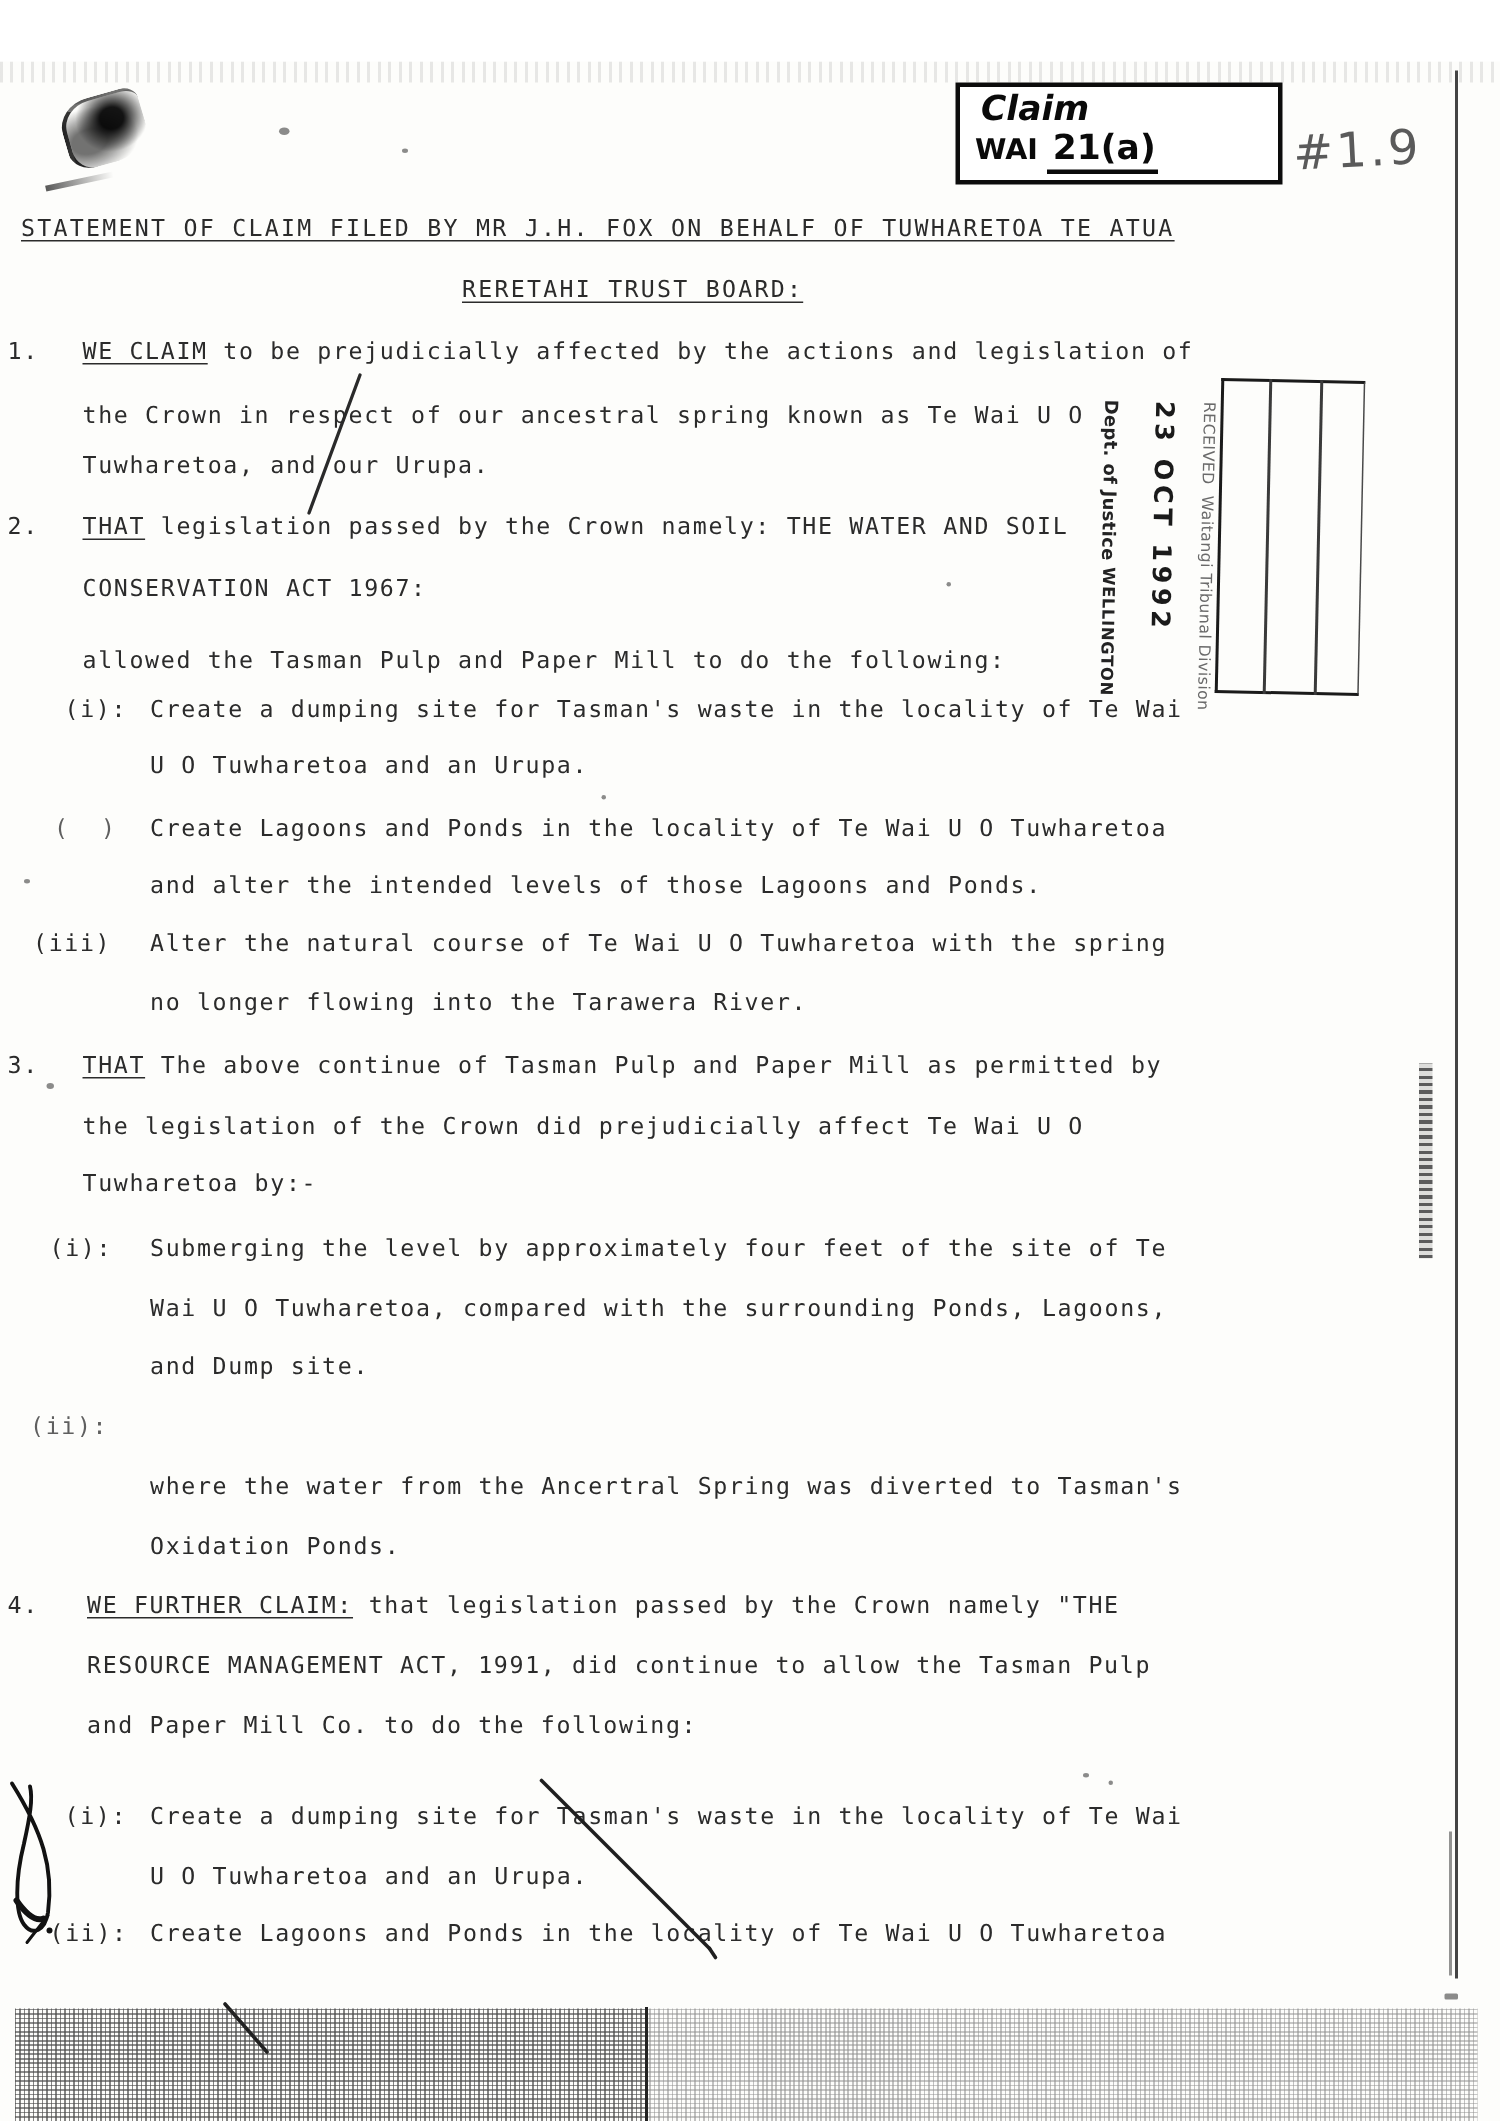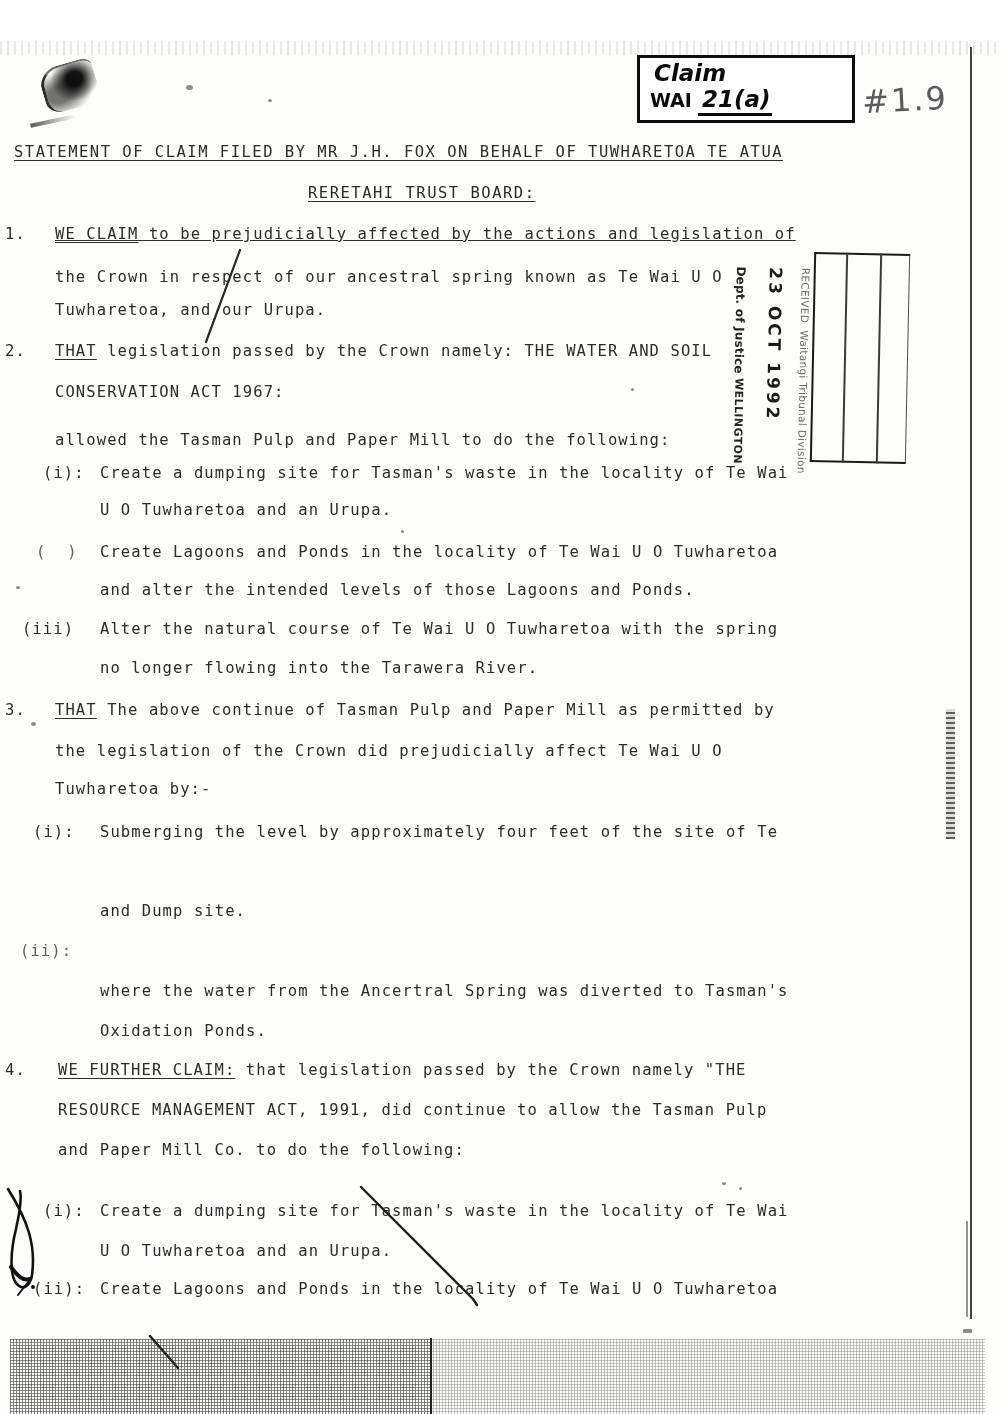--- a/index.html
+++ b/index.html
@@ -171,21 +171,20 @@
     position: absolute;
     font-family: "DejaVu Sans", sans-serif;
     font-weight: 700;
     font-style: italic;
     color: #0a0a0a;
     white-space: pre;
   }
   #claim-box .l1 { left: 14px; top: 2px; font-size: 23px; }
   #claim-box .l2 { left: 10px; top: 28px; font-size: 19px; font-style: normal; }
   #claim-box .wai-num {
-    font-style: italic;
     font-size: 23px;
     border-bottom: 3px solid #0a0a0a;
     padding: 0 2px 1px 4px;
     margin-left: 6px;
   }
   #doc-number {
     position: absolute;
     left: 862px; top: 40px;
     font-family: "DejaVu Sans", sans-serif;
     font-size: 32px;
@@ -236,21 +235,21 @@
     <div class="col recv" style="left:96px;">
       <span>RECEIVED</span>&nbsp;&nbsp;
       <span>Waitangi Tribunal Division</span>
     </div>
   </div>
 
   <div class="tx head ul" style="left:14px;top:104px;">STATEMENT OF CLAIM FILED BY MR J.H. FOX ON BEHALF OF TUWHARETOA TE ATUA</div>
   <div class="tx head ul" style="left:308px;top:145px;">RERETAHI TRUST BOARD:</div>
 
   <div class="tx" style="left:5px;top:186px;">1.</div>
-  <div class="tx" style="left:55px;top:186px;text-decoration:underline;"><span class="ul">WE CLAIM</span><span> to be prejudicially affected by the actions and legislation of</span></div>
+  <div class="tx" style="left:55px;top:186px;"><span class="ul">WE CLAIM</span><span> to be prejudicially affected by the actions and legislation of</span></div>
   <div class="tx" style="left:55px;top:229px;">the Crown in respect of our ancestral spring known as Te Wai U O</div>
   <div class="tx" style="left:55px;top:262px;">Tuwharetoa, and our Urupa.</div>
 
   <div class="tx" style="left:5px;top:303px;">2.</div>
   <div class="tx" style="left:55px;top:303px;"><span class="ul">THAT</span><span> legislation passed by the Crown namely: THE WATER AND SOIL</span></div>
   <div class="tx" style="left:55px;top:344px;">CONSERVATION ACT 1967:</div>
   <div class="tx" style="left:55px;top:392px;">allowed the Tasman Pulp and Paper Mill to do the following:</div>
 
   <div class="tx" style="left:43px;top:425px;">(i):</div>
   <div class="tx" style="left:100px;top:425px;">Create a dumping site for Tasman's waste in the locality of Te Wai</div>
@@ -264,20 +263,21 @@
   <div class="tx" style="left:100px;top:581px;">Alter the natural course of Te Wai U O Tuwharetoa with the spring</div>
   <div class="tx" style="left:100px;top:620px;">no longer flowing into the Tarawera River.</div>
 
   <div class="tx" style="left:5px;top:662px;">3.</div>
   <div class="tx" style="left:55px;top:662px;"><span class="ul">THAT</span><span> The above continue of Tasman Pulp and Paper Mill as permitted by</span></div>
   <div class="tx" style="left:55px;top:703px;">the legislation of the Crown did prejudicially affect Te Wai U O</div>
   <div class="tx" style="left:55px;top:741px;">Tuwharetoa by:-</div>
 
   <div class="tx" style="left:33px;top:784px;">(i):</div>
   <div class="tx" style="left:100px;top:784px;">Submerging the level by approximately four feet of the site of Te</div>
+  <div class="tx" style="left:100px;top:824px;">Wai U O Tuwharetoa, compared with the surrounding Ponds, Lagoons,</div>
   <div class="tx" style="left:100px;top:863px;">and Dump site.</div>
 
   <div class="tx faint" style="left:20px;top:903px;">(ii):</div>
   <div class="tx" style="left:100px;top:943px;">where the water from the Ancertral Spring was diverted to Tasman's</div>
   <div class="tx" style="left:100px;top:983px;">Oxidation Ponds.</div>
 
   <div class="tx" style="left:5px;top:1022px;">4.</div>
   <div class="tx" style="left:58px;top:1022px;"><span class="ul">WE FURTHER CLAIM:</span><span> that legislation passed by the Crown namely "THE</span></div>
   <div class="tx" style="left:58px;top:1062px;text-align:center;">RESOURCE MANAGEMENT ACT, 1991, did continue to allow the Tasman Pulp</div>
   <div class="tx" style="left:58px;top:1102px;">and Paper Mill Co. to do the following:</div>

